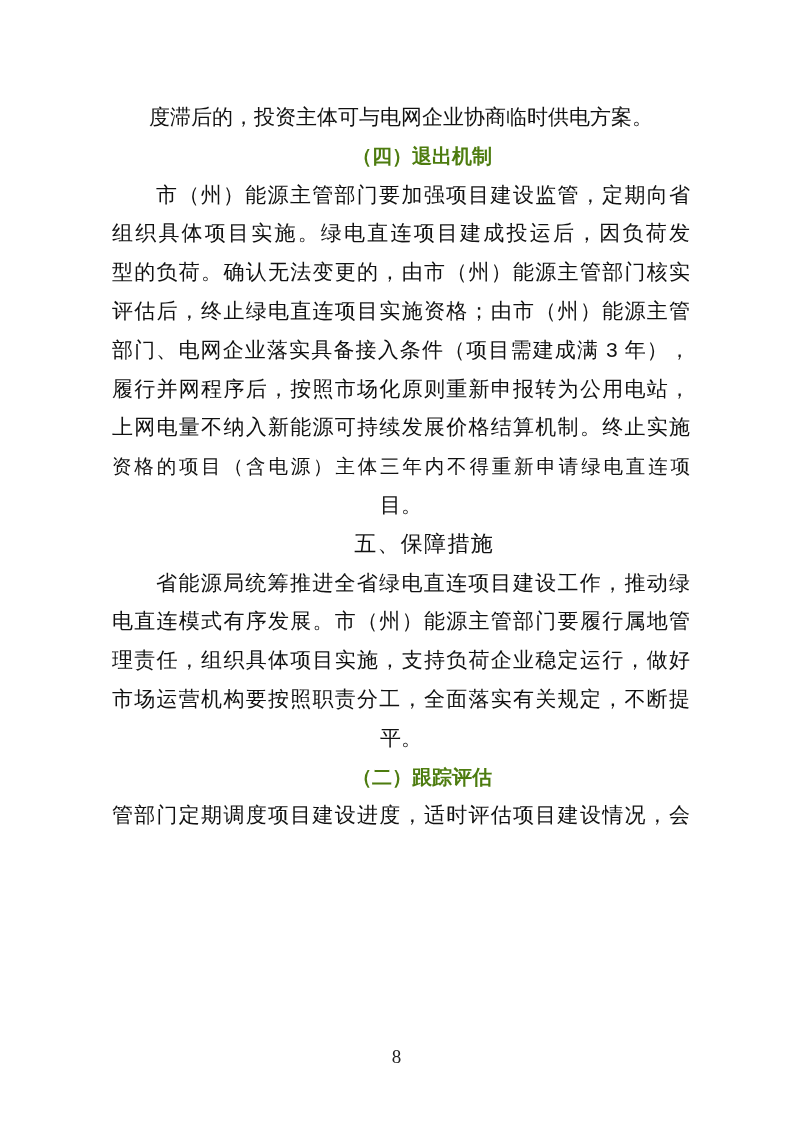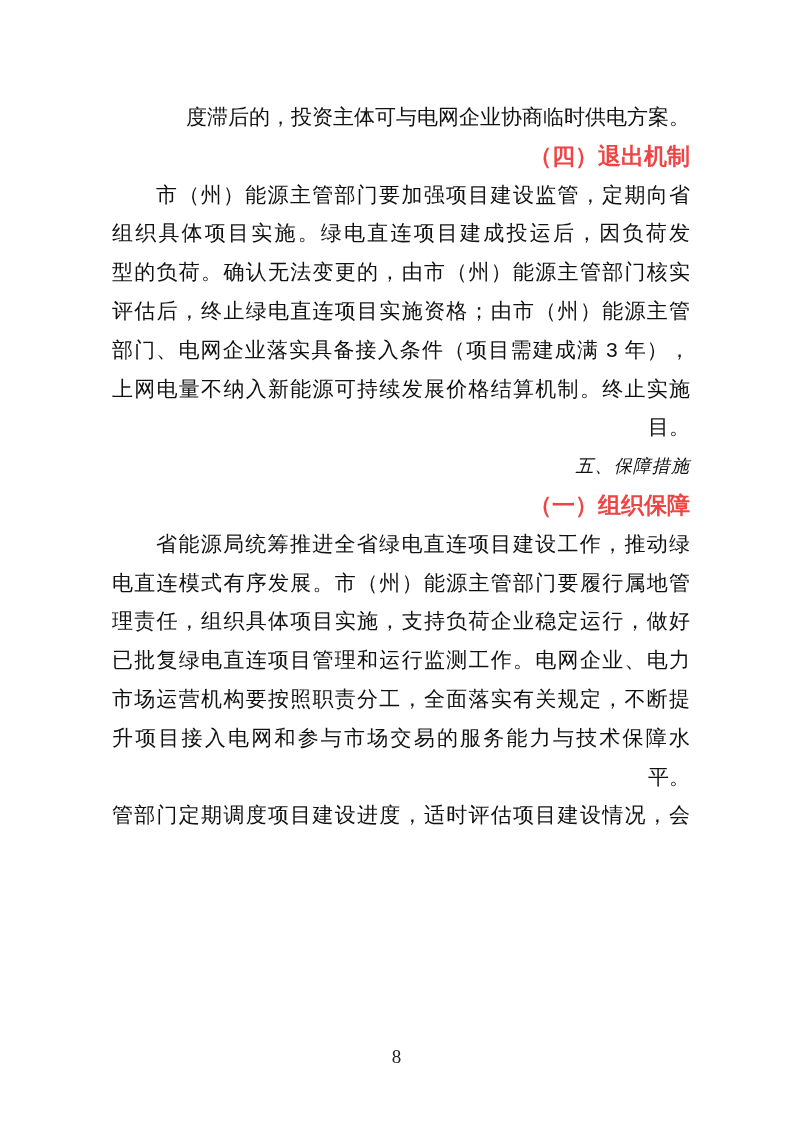--- a/index.html
+++ b/index.html
@@ -20,44 +20,43 @@
     position: absolute;
     left: 112px;
     top: 98px;
     width: 578px;
   }
   .line {
     font-size: 21px;
     line-height: 38.8px;
     height: 38.8px;
     color: #111111;
-    text-align: right;
+    text-align: center;
     overflow: visible;
   }
   .line.indent {
     text-indent: 2.1em;
   }
   .line.full {
     text-align: justify;
     text-align-last: justify;
   }
   .line.small {
     font-size: 19.5px;
   }
   .line.h2 {
     font-weight: bold;
-    font-size: 23px;
-    color: #ef4444;
+    font-size: 20px;
+    color: #4d7c0f;
   }
   .line.h1 {
     font-weight: normal;
-    font-size: 18px;
+    font-size: 22px;
     font-family: "Liberation Serif", serif;
     letter-spacing: 0.06em;
-    font-style: italic;
   }
   .footer {
     position: absolute;
     left: 0;
     top: 1046px;
     width: 100%;
     text-align: center;
   }
   .page-number {
     font-family: "Liberation Serif", serif;
@@ -70,29 +69,29 @@
 
 <div class="page">
   <div class="content">
       <div class="line body">度滞后的，投资主体可与电网企业协商临时供电方案。</div>
       <div class="line h2 indent">（四）退出机制</div>
       <div class="line body indent full">市（州）能源主管部门要加强项目建设监管，定期向省</div>
       <div class="line body full">组织具体项目实施。绿电直连项目建成投运后，因负荷发</div>
       <div class="line body full">型的负荷。确认无法变更的，由市（州）能源主管部门核实</div>
       <div class="line body full">评估后，终止绿电直连项目实施资格；由市（州）能源主管</div>
       <div class="line body full">部门、电网企业落实具备接入条件（项目需建成满 3 年），</div>
+      <div class="line body full">履行并网程序后，按照市场化原则重新申报转为公用电站，</div>
       <div class="line body full">上网电量不纳入新能源可持续发展价格结算机制。终止实施</div>
+      <div class="line body full small">资格的项目（含电源）主体三年内不得重新申请绿电直连项</div>
       <div class="line body">目。</div>
       <div class="line h1 indent">五、保障措施</div>
-      <div class="line h2 indent">（一）组织保障</div>
       <div class="line body indent full">省能源局统筹推进全省绿电直连项目建设工作，推动绿</div>
       <div class="line body full">电直连模式有序发展。市（州）能源主管部门要履行属地管</div>
       <div class="line body full">理责任，组织具体项目实施，支持负荷企业稳定运行，做好</div>
-      <div class="line body full">已批复绿电直连项目管理和运行监测工作。电网企业、电力</div>
       <div class="line body full">市场运营机构要按照职责分工，全面落实有关规定，不断提</div>
-      <div class="line body full">升项目接入电网和参与市场交易的服务能力与技术保障水</div>
       <div class="line body">平。</div>
+      <div class="line h2 indent">（二）跟踪评估</div>
       <div class="line body full">管部门定期调度项目建设进度，适时评估项目建设情况，会</div>
     </div>
   <div class="footer">
     <span class="page-number">8</span>
   </div>
 </div>
 
 </body></html>

